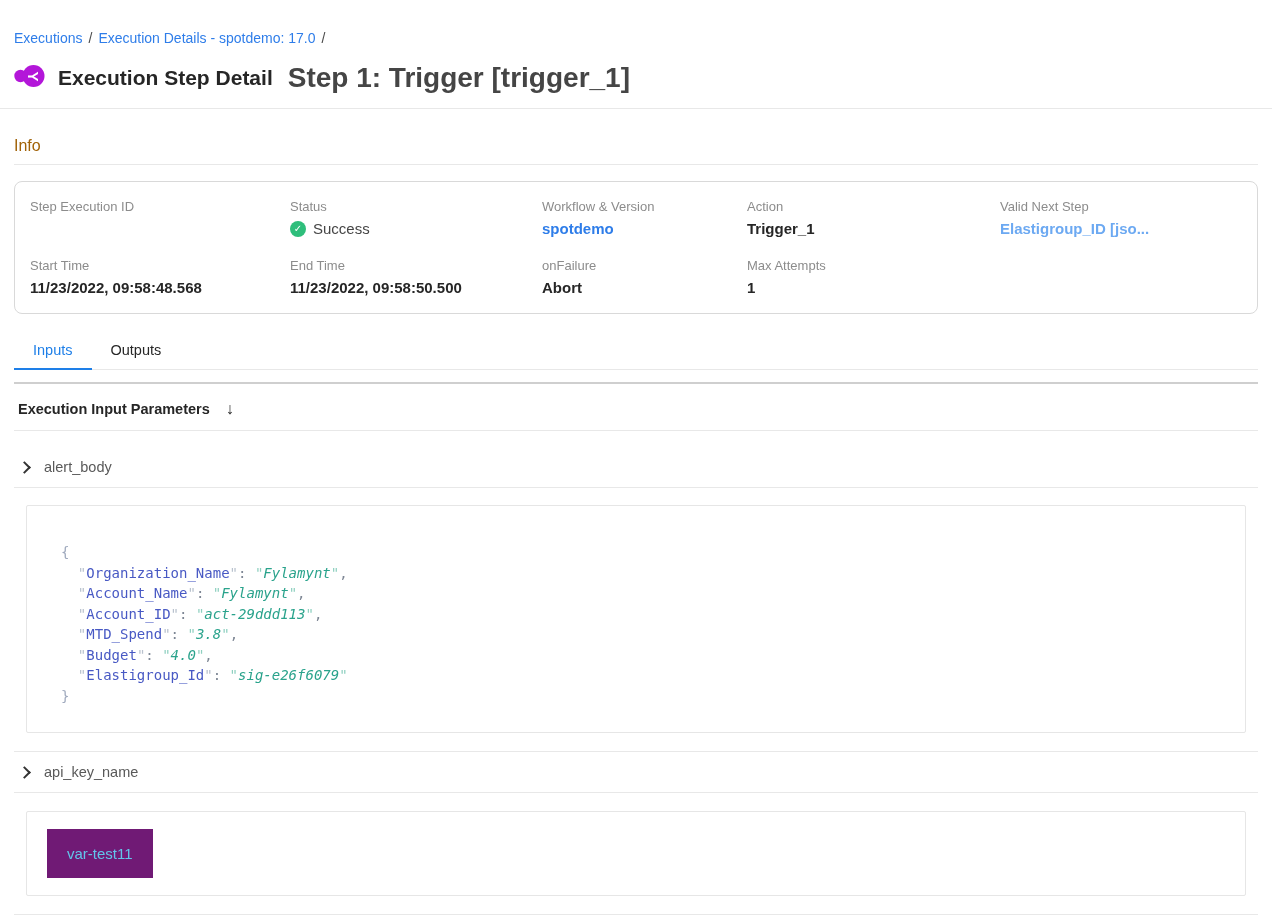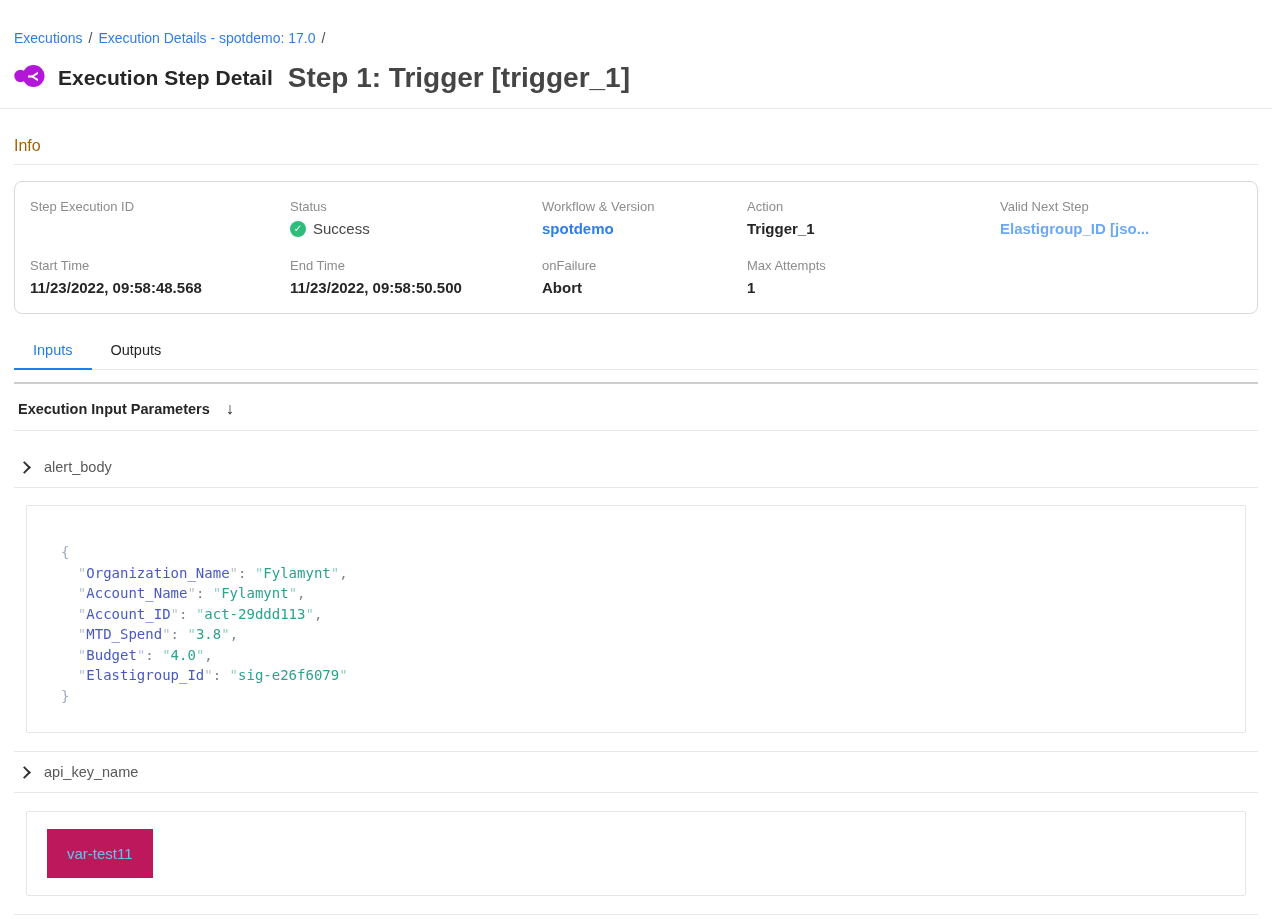--- a/index.html
+++ b/index.html
@@ -59,26 +59,26 @@
   .content-box { margin:17px 26px 18px; border:1px solid #e6e6e6; border-radius:2px;
     background:#fff; }
   .json-pre { margin:0; padding:36px 34px 26px;
     font-family:"DejaVu Sans Mono", monospace; font-size:14px; line-height:20.5px;
     white-space:pre; }
   .jb { color:#9fa9bd; }      
   .jq { color:#b9c2ce; }      
   .jk { color:#4859c4; }      
   .jp { color:#7d8694; }      
   .jq2 { color:#8fd0c0; }     
-  .jv { color:#2aa38c; }      
+  .jv { color:#2aa38c;font-style:italic; }      
 
   
   .chip-box { margin:18px 26px; border:1px solid #e6e6e6; border-radius:2px;
     padding:17px 20px; }
-  .chip { display:inline-block; background:#be185d; padding:16px 20px;
+  .chip { display:inline-block; background:#701a75; padding:16px 20px;
     font-size:15px; color:#62c4ea; }
 </style>
 </head>
 <body>
 
 <div class="breadcrumb">
   <a>Executions</a><span class="sep">/</span><a>Execution Details - spotdemo: 17.0</a><span class="sep">/</span>
 </div>
 
 <div class="page-header">

